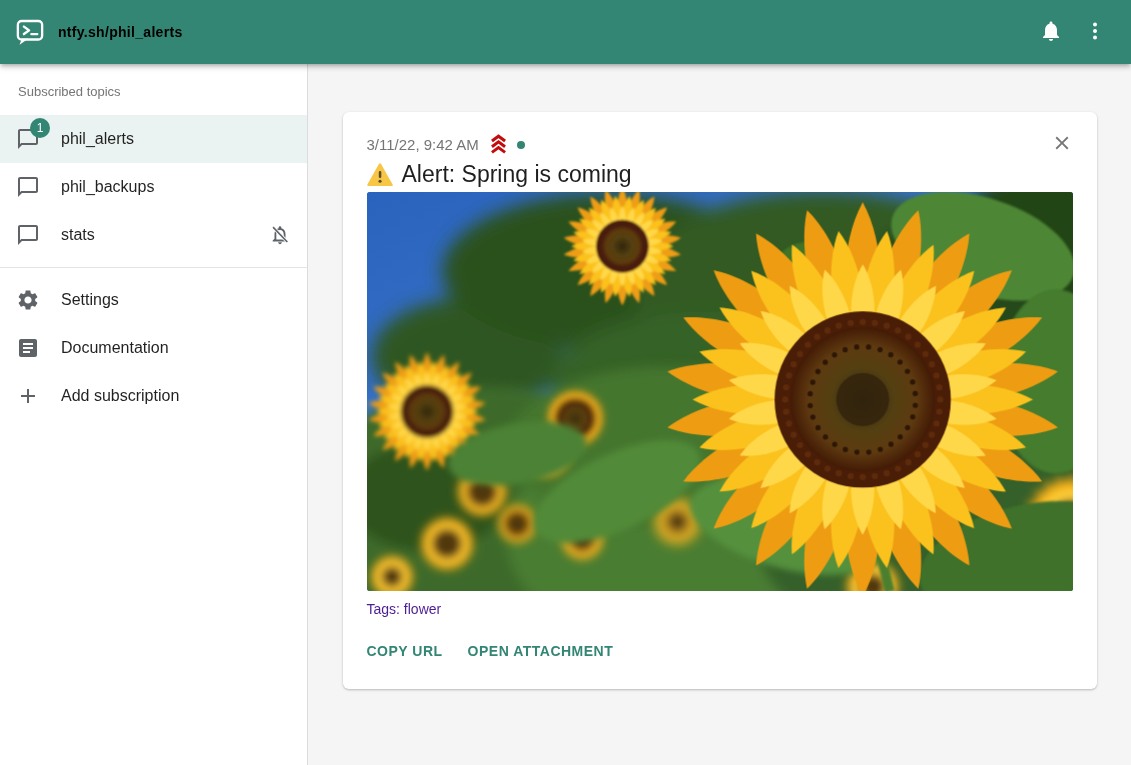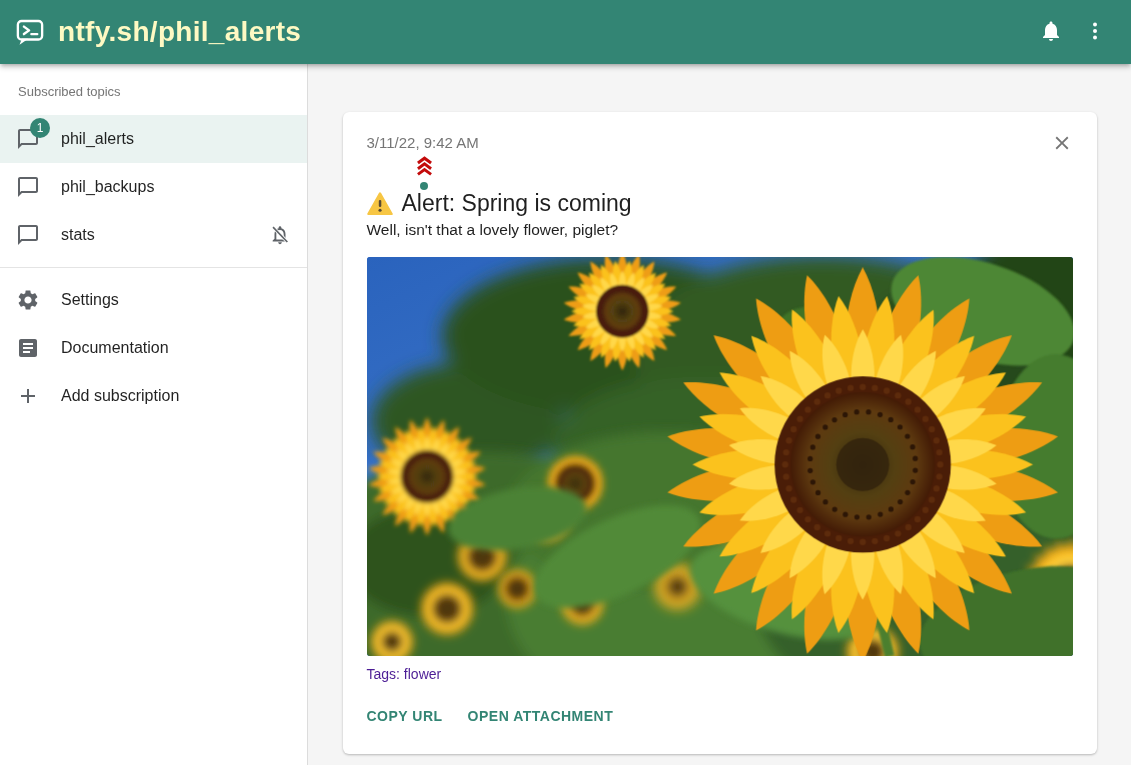--- a/index.html
+++ b/index.html
@@ -4,21 +4,21 @@
 <style>
   * { box-sizing: border-box; }
   html,body { margin:0; padding:0; width:1131px; height:765px; overflow:hidden;
     font-family:"Liberation Sans", sans-serif; background:#fff; }
 
   
   .appbar { position:fixed; top:0; left:0; width:100%; height:64px; background:#338574;
     display:flex; align-items:center; padding:0 14px 0 16px; z-index:20;
     box-shadow:0 2px 4px -1px rgba(0,0,0,.25), 0 4px 5px 0 rgba(0,0,0,.14); }
   .appbar .logo { display:flex; align-items:center; margin-right:14px; }
-  .appbar-title { color:#fef9c3; font-size:28px; font-weight:bold; letter-spacing:.3px; }
+  .appbar-title { color:#000000; font-size:14px; font-weight:bold; letter-spacing:.3px; }
   .appbar .spacer { flex:1; }
   .icon-btn { width:44px; height:44px; border:none; background:transparent; display:flex;
     align-items:center; justify-content:center; cursor:pointer; border-radius:50%; padding:0; }
 
   
   .layout { display:flex; padding-top:64px; height:765px; }
   .sidebar { width:308px; background:#fff; border-right:1px solid #dcdcdc; padding-top:10px; flex-shrink:0; }
   .subheader { color:#757575; font-size:13px; padding:10px 18px 16px 18px; }
   .nav-item { height:48px; display:flex; align-items:center; padding:0 16px; cursor:pointer;
     font-size:16px; color:rgba(0,0,0,.87); position:relative; }
@@ -29,21 +29,21 @@
     background:#338574; color:#fff; font-size:12px; display:flex; align-items:center;
     justify-content:center; padding:0 4px; }
   .divider { border-top:1px solid #e4e4e4; margin:8px 0; }
 
   
   .main { flex:1; background:#f5f5f5; display:flex; justify-content:center; align-items:flex-start; overflow:hidden; }
   .card { width:754px; margin-top:48px; background:#fff; border-radius:6px;
     box-shadow:0 1px 3px rgba(0,0,0,.14), 0 1px 2px rgba(0,0,0,.12);
     padding:18px 24px 14px 24px; }
   .card-top { display:flex; justify-content:space-between; align-items:flex-start; }
-  .meta { display:flex; align-items:center; gap:5px; color:#757575; font-size:15px; padding-top:4px;flex-direction:column; }
+  .meta { display:flex; align-items:center; gap:5px; color:#757575; font-size:15px; padding-top:4px; }
   .unread-dot { width:8px; height:8px; border-radius:50%; background:#338574; margin-left:3px; }
   .close-btn { border:none; background:transparent; cursor:pointer; padding:4px; margin:-2px -4px 0 0; }
   .card-title { display:flex; align-items:center; gap:9px; font-size:23px; color:#1f1f1f;
     font-weight:normal; margin:0 0 4px 0; }
   .card-body { font-size:15.5px; color:#1f1f1f; margin:0 0 18px 0; }
   .attachment { width:706px; height:399px; border-radius:3px; overflow:hidden; display:block;
     cursor:pointer; background:#2a66c0; }
   .tags { color:#4c1d95; font-size:14px; margin:10px 0 16px 0; }
   .actions { display:flex; gap:25px; padding:4px 0 10px 0; }
   .text-btn { border:none; background:transparent; color:#338574; font-size:14px; font-weight:bold;
@@ -179,21 +179,20 @@
         <span style="display:flex;">
           <svg width="26" height="24" viewBox="0 0 24 22">
             <path d="M12 1.2 L22.8 20.2 H1.2 Z" fill="#f7c644" stroke="#f7c644" stroke-width="2" stroke-linejoin="round"></path>
             <rect x="10.9" y="7.2" width="2.3" height="6.6" rx="1.1" fill="#594a33"></rect>
             <circle cx="12.05" cy="16.8" r="1.45" fill="#594a33"></circle>
           </svg>
         </span>
         <span>Alert: Spring is coming</span>
       </h2>
 
-      <p class="card-body">Well, isn't that a lovely flower, piglet?</p>
 
       <svg class="attachment" width="706" height="399" viewBox="0 0 705 400" preserveAspectRatio="xMidYMid slice">
         <defs>
           <linearGradient id="sky" x1="0" y1="0" x2="0.8" y2="1">
             <stop offset="0" stop-color="#2a63bd"></stop>
               <stop offset="1" stop-color="#4c86d4"></stop>
           </linearGradient>
           <radialGradient id="discGrad" cx="0.5" cy="0.5" r="0.5">
             <stop offset="0" stop-color="#31250e"></stop>
               <stop offset="0.45" stop-color="#544012"></stop>

